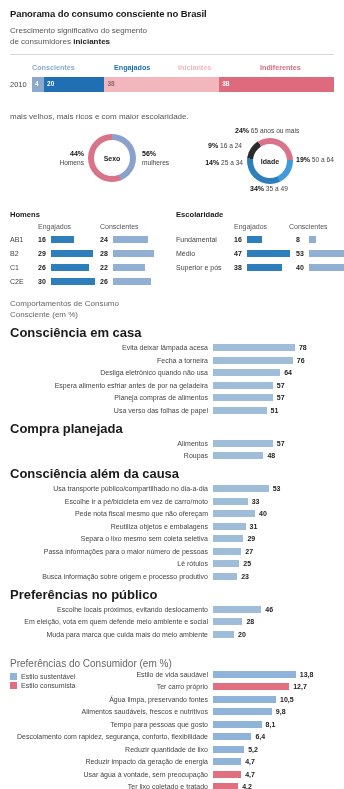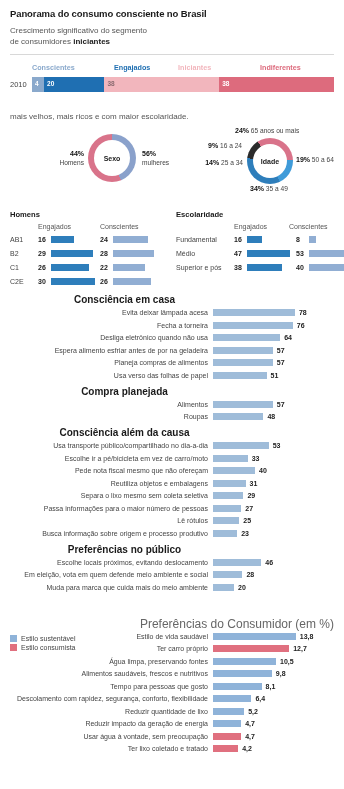--- a/index.html
+++ b/index.html
@@ -50,28 +50,28 @@
   .brow { display:flex; align-items:center; height:12px; margin-bottom:2px; }
   .brow .cat { font-size:7px; color:#444; }
   .pair { display:flex; align-items:center; }
   .pair .num { font-size:7px; font-weight:bold; color:#222; width:13px; text-align:left; }
   .pair .bar { height:7px; }
   .bar-eng { background:#2e7ebb; }
   .bar-cons { background:#91aed3; }
 
   
   .sec-label { font-size:8px; color:#666; line-height:10.5px; margin-top:10px; }
-  .grp-title { font-size:10px; font-weight:bold; color:#1a1a1a; text-align:center; margin:5px 0 2px 0; padding-right:95px; }
+  .grp-title { font-size:13px; font-weight:bold; color:#1a1a1a; margin:5px 0 2px 0; padding-right:95px; }
   .hrow { display:flex; align-items:center; height:11px; margin-bottom:1.5px; }
   .hrow .hlab { width:203px; text-align:right; font-size:7px; color:#444; padding-right:5px; white-space:nowrap; }
   .hrow .hbar { height:7px; background:#9fbcd9; }
   .hrow .hval { font-size:7px; font-weight:bold; color:#222; padding-left:4px; }
 
   
-  .pref-head { font-size:12px; color:#666; margin-top:24px;text-align:right; }
+  .pref-head { font-size:10px; color:#666; margin-top:18px; }
   .pref-legend { margin-top:4px; }
   .pleg { display:flex; align-items:center; margin-bottom:2px; font-size:7px; color:#444; }
   .pleg i { width:7px; height:7px; display:inline-block; margin-right:4px; }
   .sw-sust { background:#8fb3d9; }
   .sw-cons { background:#e0707f; }
   .prow { display:flex; align-items:center; height:11px; margin-bottom:1.5px; }
   .prow .plab { width:203px; text-align:right; font-size:7px; color:#444; padding-right:5px; white-space:nowrap; }
   .prow .pbar { height:7px; }
   .prow .pval { font-size:7px; font-weight:bold; color:#222; padding-left:4px; }
   .pref-legend-wrap { position:relative; }
@@ -229,20 +229,24 @@
             </div>
             <div class="pair" style="width: 66px;">
               <span class="num">40</span>
               <span class="bar bar-cons" style="width: 36.8px;"></span>
             </div>
           </div>
         </div>
     </div>
   </div>
 
+  <div class="sec-label">
+    <span>Comportamentos de Consumo</span><br>
+    <span>Consciente (em %)</span>
+  </div>
   <div id="behavior-groups">
       <div class="grp-title">Consciência em casa</div>
       <div class="hrow">
         <div class="hlab">Evita deixar lâmpada acesa</div>
         <div class="hbar" style="width: 81.9px;"></div>
         <div class="hval">78</div>
       </div>
       <div class="hrow">
         <div class="hlab">Fecha a torneira</div>
         <div class="hbar" style="width: 79.8px;"></div>

